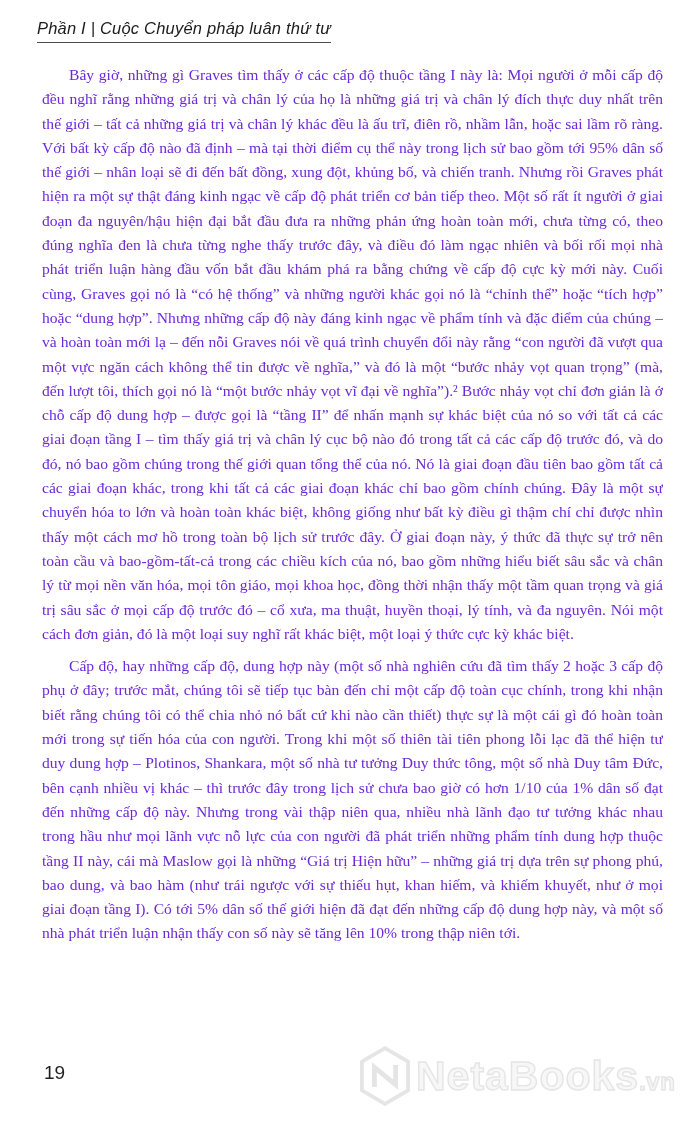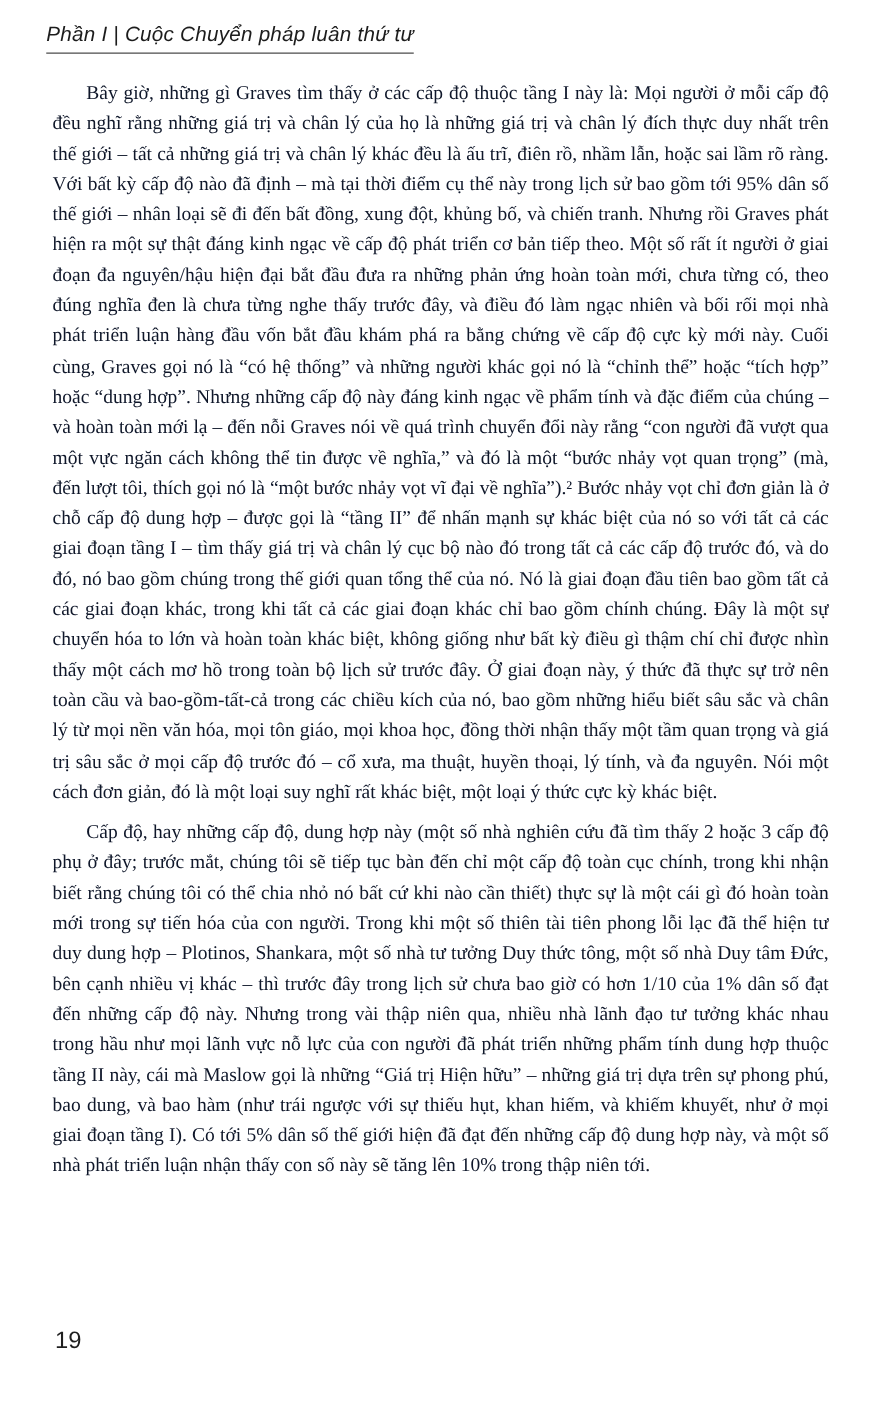--- a/index.html
+++ b/index.html
@@ -32,21 +32,21 @@
   .page-body {
     position: absolute;
     left: 42px;
     top: 63px;
     width: 621px;
     height: 990px;
     overflow: hidden;
     font-size: 15.6px;
     line-height: 24.3px;
     text-align: justify;
-    color: #0f172a;
+    color: #6d28d9;
     font-family: Liberation Serif, serif;
   }
   .page-body p {
     margin: 0;
     text-indent: 27px;
   }
   .page-body p + p {
     margin-top: 8px;
   }
   .page-number {
@@ -95,14 +95,23 @@
 
   <div class="running-head">Phần I | Cuộc Chuyển pháp luân thứ tư</div>
 
   <div class="page-body">
     <p>Bây giờ, những gì Graves tìm thấy ở các cấp độ thuộc tầng I này là: Mọi người ở mỗi cấp độ đều nghĩ rằng những giá trị và chân lý của họ là những giá trị và chân lý đích thực duy nhất trên thế giới – tất cả những giá trị và chân lý khác đều là ấu trĩ, điên rồ, nhầm lẫn, hoặc sai lầm rõ ràng. Với bất kỳ cấp độ nào đã định – mà tại thời điểm cụ thể này trong lịch sử bao gồm tới 95% dân số thế giới – nhân loại sẽ đi đến bất đồng, xung đột, khủng bố, và chiến tranh. Nhưng rồi Graves phát hiện ra một sự thật đáng kinh ngạc về cấp độ phát triển cơ bản tiếp theo. Một số rất ít người ở giai đoạn đa nguyên/hậu hiện đại bắt đầu đưa ra những phản ứng hoàn toàn mới, chưa từng có, theo đúng nghĩa đen là chưa từng nghe thấy trước đây, và điều đó làm ngạc nhiên và bối rối mọi nhà phát triển luận hàng đầu vốn bắt đầu khám phá ra bằng chứng về cấp độ cực kỳ mới này. Cuối cùng, Graves gọi nó là “có hệ thống” và những người khác gọi nó là “chỉnh thể” hoặc “tích hợp” hoặc “dung hợp”. Nhưng những cấp độ này đáng kinh ngạc về phẩm tính và đặc điểm của chúng – và hoàn toàn mới lạ – đến nỗi Graves nói về quá trình chuyển đổi này rằng “con người đã vượt qua một vực ngăn cách không thể tin được về nghĩa,” và đó là một “bước nhảy vọt quan trọng” (mà, đến lượt tôi, thích gọi nó là “một bước nhảy vọt vĩ đại về nghĩa”).² Bước nhảy vọt chỉ đơn giản là ở chỗ cấp độ dung hợp – được gọi là “tầng II” để nhấn mạnh sự khác biệt của nó so với tất cả các giai đoạn tầng I – tìm thấy giá trị và chân lý cục bộ nào đó trong tất cả các cấp độ trước đó, và do đó, nó bao gồm chúng trong thế giới quan tổng thể của nó. Nó là giai đoạn đầu tiên bao gồm tất cả các giai đoạn khác, trong khi tất cả các giai đoạn khác chỉ bao gồm chính chúng. Đây là một sự chuyển hóa to lớn và hoàn toàn khác biệt, không giống như bất kỳ điều gì thậm chí chỉ được nhìn thấy một cách mơ hồ trong toàn bộ lịch sử trước đây. Ở giai đoạn này, ý thức đã thực sự trở nên toàn cầu và bao-gồm-tất-cả trong các chiều kích của nó, bao gồm những hiểu biết sâu sắc và chân lý từ mọi nền văn hóa, mọi tôn giáo, mọi khoa học, đồng thời nhận thấy một tầm quan trọng và giá trị sâu sắc ở mọi cấp độ trước đó – cổ xưa, ma thuật, huyền thoại, lý tính, và đa nguyên. Nói một cách đơn giản, đó là một loại suy nghĩ rất khác biệt, một loại ý thức cực kỳ khác biệt.</p>
     <p>Cấp độ, hay những cấp độ, dung hợp này (một số nhà nghiên cứu đã tìm thấy 2 hoặc 3 cấp độ phụ ở đây; trước mắt, chúng tôi sẽ tiếp tục bàn đến chỉ một cấp độ toàn cục chính, trong khi nhận biết rằng chúng tôi có thể chia nhỏ nó bất cứ khi nào cần thiết) thực sự là một cái gì đó hoàn toàn mới trong sự tiến hóa của con người. Trong khi một số thiên tài tiên phong lỗi lạc đã thể hiện tư duy dung hợp – Plotinos, Shankara, một số nhà tư tưởng Duy thức tông, một số nhà Duy tâm Đức, bên cạnh nhiều vị khác – thì trước đây trong lịch sử chưa bao giờ có hơn 1/10 của 1% dân số đạt đến những cấp độ này. Nhưng trong vài thập niên qua, nhiều nhà lãnh đạo tư tưởng khác nhau trong hầu như mọi lãnh vực nỗ lực của con người đã phát triển những phẩm tính dung hợp thuộc tầng II này, cái mà Maslow gọi là những “Giá trị Hiện hữu” – những giá trị dựa trên sự phong phú, bao dung, và bao hàm (như trái ngược với sự thiếu hụt, khan hiếm, và khiếm khuyết, như ở mọi giai đoạn tầng I). Có tới 5% dân số thế giới hiện đã đạt đến những cấp độ dung hợp này, và một số nhà phát triển luận nhận thấy con số này sẽ tăng lên 10% trong thập niên tới.</p>
   </div>
 
   <div class="page-number">19</div>
 
+  <div class="watermark">
+    <svg class="watermark-logo" viewBox="0 0 52 62" fill="none" xmlns="http://www.w3.org/2000/svg">
+      <polygon points="26,2 50,16 50,46 26,60 2,46 2,16" stroke="#e5e5e5" stroke-width="4" fill="none" stroke-linejoin="round"></polygon>
+      <path d="M15 40 L15 22 L37 40 L37 22" stroke="#e5e5e5" stroke-width="5" fill="none" stroke-linecap="square" stroke-linejoin="miter"></path>
+    </svg>
+    <div class="watermark-wordmark">
+      <span>NetaBooks</span><span class="watermark-suffix">.vn</span>
+    </div>
+  </div>
 
 </div>
 
 </body></html>

